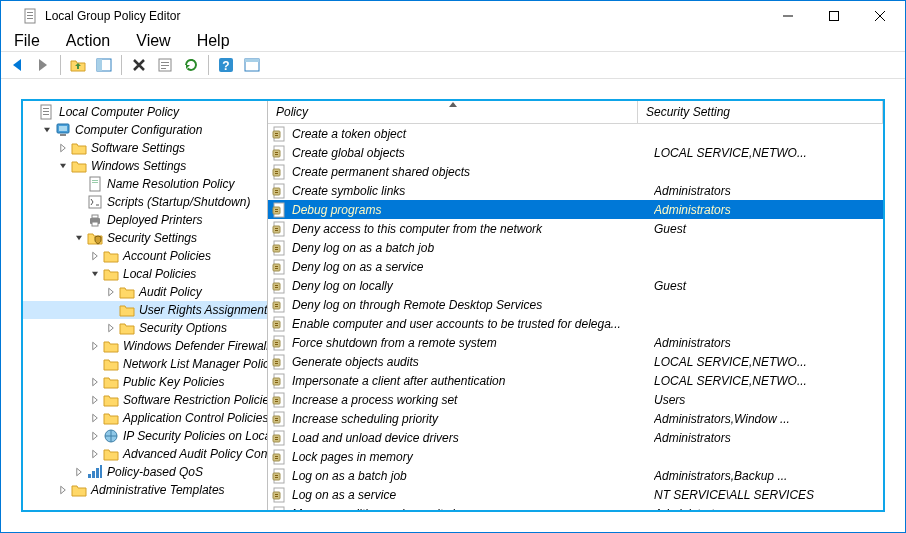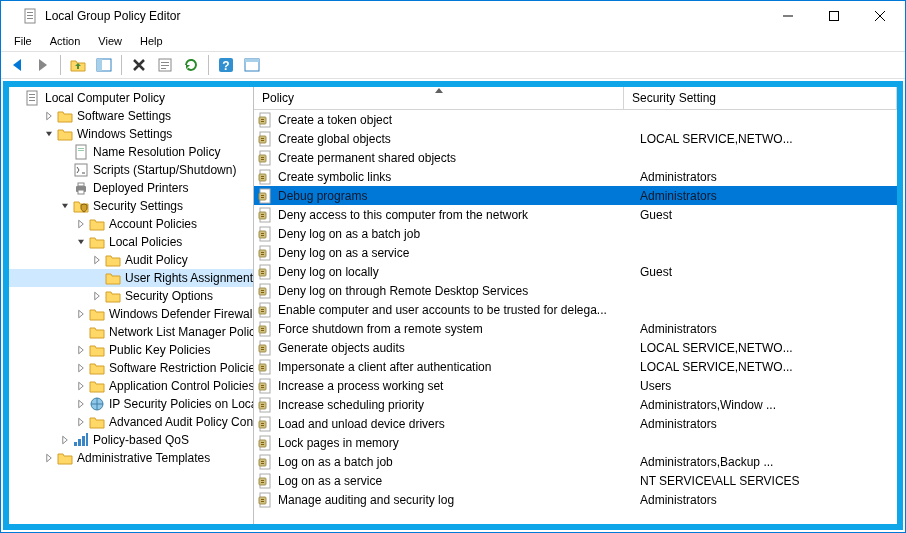--- a/index.html
+++ b/index.html
@@ -2,39 +2,39 @@
 <html><head>
 <meta charset="utf-8">
 <style>
   * { box-sizing: border-box; margin: 0; padding: 0; font-family: "Segoe UI", Tahoma, sans-serif; }
   body { background: #fff; width: 906px; height: 533px; overflow: hidden; display: flex; flex-direction: column; border: 1px solid #0078d7; }
   .titlebar { height: 30px; display: flex; align-items: center; padding: 0 2px 0 6px; background: #fff; font-size: 12px; margin-left: 16px; }
   .titlebar-icon { width: 16px; height: 16px; margin-right: 6px; }
   .titlebar-text { flex: 1; }
   .win-btns { display: flex; }
   .win-btn { width: 46px; height: 30px; display: flex; align-items: center; justify-content: center; }
-  .menubar { height: 20px; display: flex; align-items: center; padding: 0 4px; font-size: 11px; gap: 0; }
+  .menubar { height: 20px; display: flex; align-items: center; padding: 0 4px; font-size: 16px; gap: 8px; }
   .menubar span { padding: 2px 9px; }
   .toolbar { height: 28px; display: flex; align-items: center; padding: 0 4px; border-top: 1px solid #e1e1e1; border-bottom: 1px solid #e1e1e1; gap: 2px; }
   .tbtn { width: 24px; height: 22px; display: flex; align-items: center; justify-content: center; border: 1px solid transparent; }
   .tsep { width: 1px; height: 20px; background: #c0c0c0; margin: 0 3px; }
-  .content { flex: 1; display: flex; border: 6px solid #0ea5e9; margin: 2px; overflow: hidden; }
+  .content { flex: 1; display: flex; border: 2px solid #0ea5e9; margin: 20px; overflow: hidden; font-style: italic; }
   .tree { width: 245px; overflow-y: scroll; overflow-x: scroll; border-right: 1px solid #c0c0c0; font-size: 12px; padding-top: 2px; white-space: nowrap; scrollbar-width: thin; }
   .tree-row { display: flex; align-items: center; height: 18px; padding-right: 4px; cursor: default; }
   .tree-row.selected { background: #cde8ff; align-items: center; }
   .twisty { width: 16px; height: 16px; display: inline-flex; align-items: center; justify-content: center; flex-shrink: 0; }
   .tree-icon { width: 16px; height: 16px; margin-right: 4px; flex-shrink: 0; }
   .list-panel { flex: 1; display: flex; flex-direction: column; overflow: hidden; }
   .list-header { height: 23px; display: flex; border-bottom: 1px solid #d4d4d4; font-size: 12px; }
   .list-header div { padding: 4px 8px; border-right: 1px solid #d4d4d4; }
   .col-policy { width: 370px; }
   .col-setting { flex: 1; }
   .list-body { flex: 1; overflow-y: scroll; scrollbar-width: thin; }
   .list-row { height: 19px; display: flex; align-items: center; font-size: 12px; padding-left: 4px; cursor: default; }
-  .list-row.selected { background: #0078d7; color: #0f172a; }
+  .list-row.selected { background: #0078d7; color: #fef9c3; }
   .list-row .row-icon { width: 16px; height: 16px; margin-right: 4px; flex-shrink: 0; }
   .list-row .cell-policy { width: 362px; overflow: hidden; text-overflow: ellipsis; white-space: nowrap; }
   .list-row .cell-setting { flex: 1; overflow: hidden; text-overflow: ellipsis; white-space: nowrap; }
 </style>
 </head>
 <body>
 
 <svg width="0" height="0" style="position:absolute">
   <defs>
     <g id="i-policy">
@@ -213,20 +213,31 @@
 
 <div class="content">
   <div class="tree" id="tree">
       <div class="tree-row" style="padding-left: 0px;">
         <span class="twisty"></span>
         <svg class="tree-icon" viewBox="0 0 16 16">
           <use href="#i-policy"></use>
         </svg>
         <span>Local Computer Policy</span>
       </div>
+      <div class="tree-row" style="padding-left: 16px;">
+        <span class="twisty">
+          <svg width="12" height="12" viewBox="0 0 16 16">
+            <use href="#i-twisty-open"></use>
+          </svg>
+        </span>
+        <svg class="tree-icon" viewBox="0 0 16 16">
+          <use href="#i-computer"></use>
+        </svg>
+        <span>Computer Configuration</span>
+      </div>
       <div class="tree-row" style="padding-left: 32px;">
         <span class="twisty">
           <svg width="12" height="12" viewBox="0 0 16 16">
             <use href="#i-twisty-closed"></use>
           </svg>
         </span>
         <svg class="tree-icon" viewBox="0 0 16 16">
           <use href="#i-folder"></use>
         </svg>
         <span>Software Settings</span>

